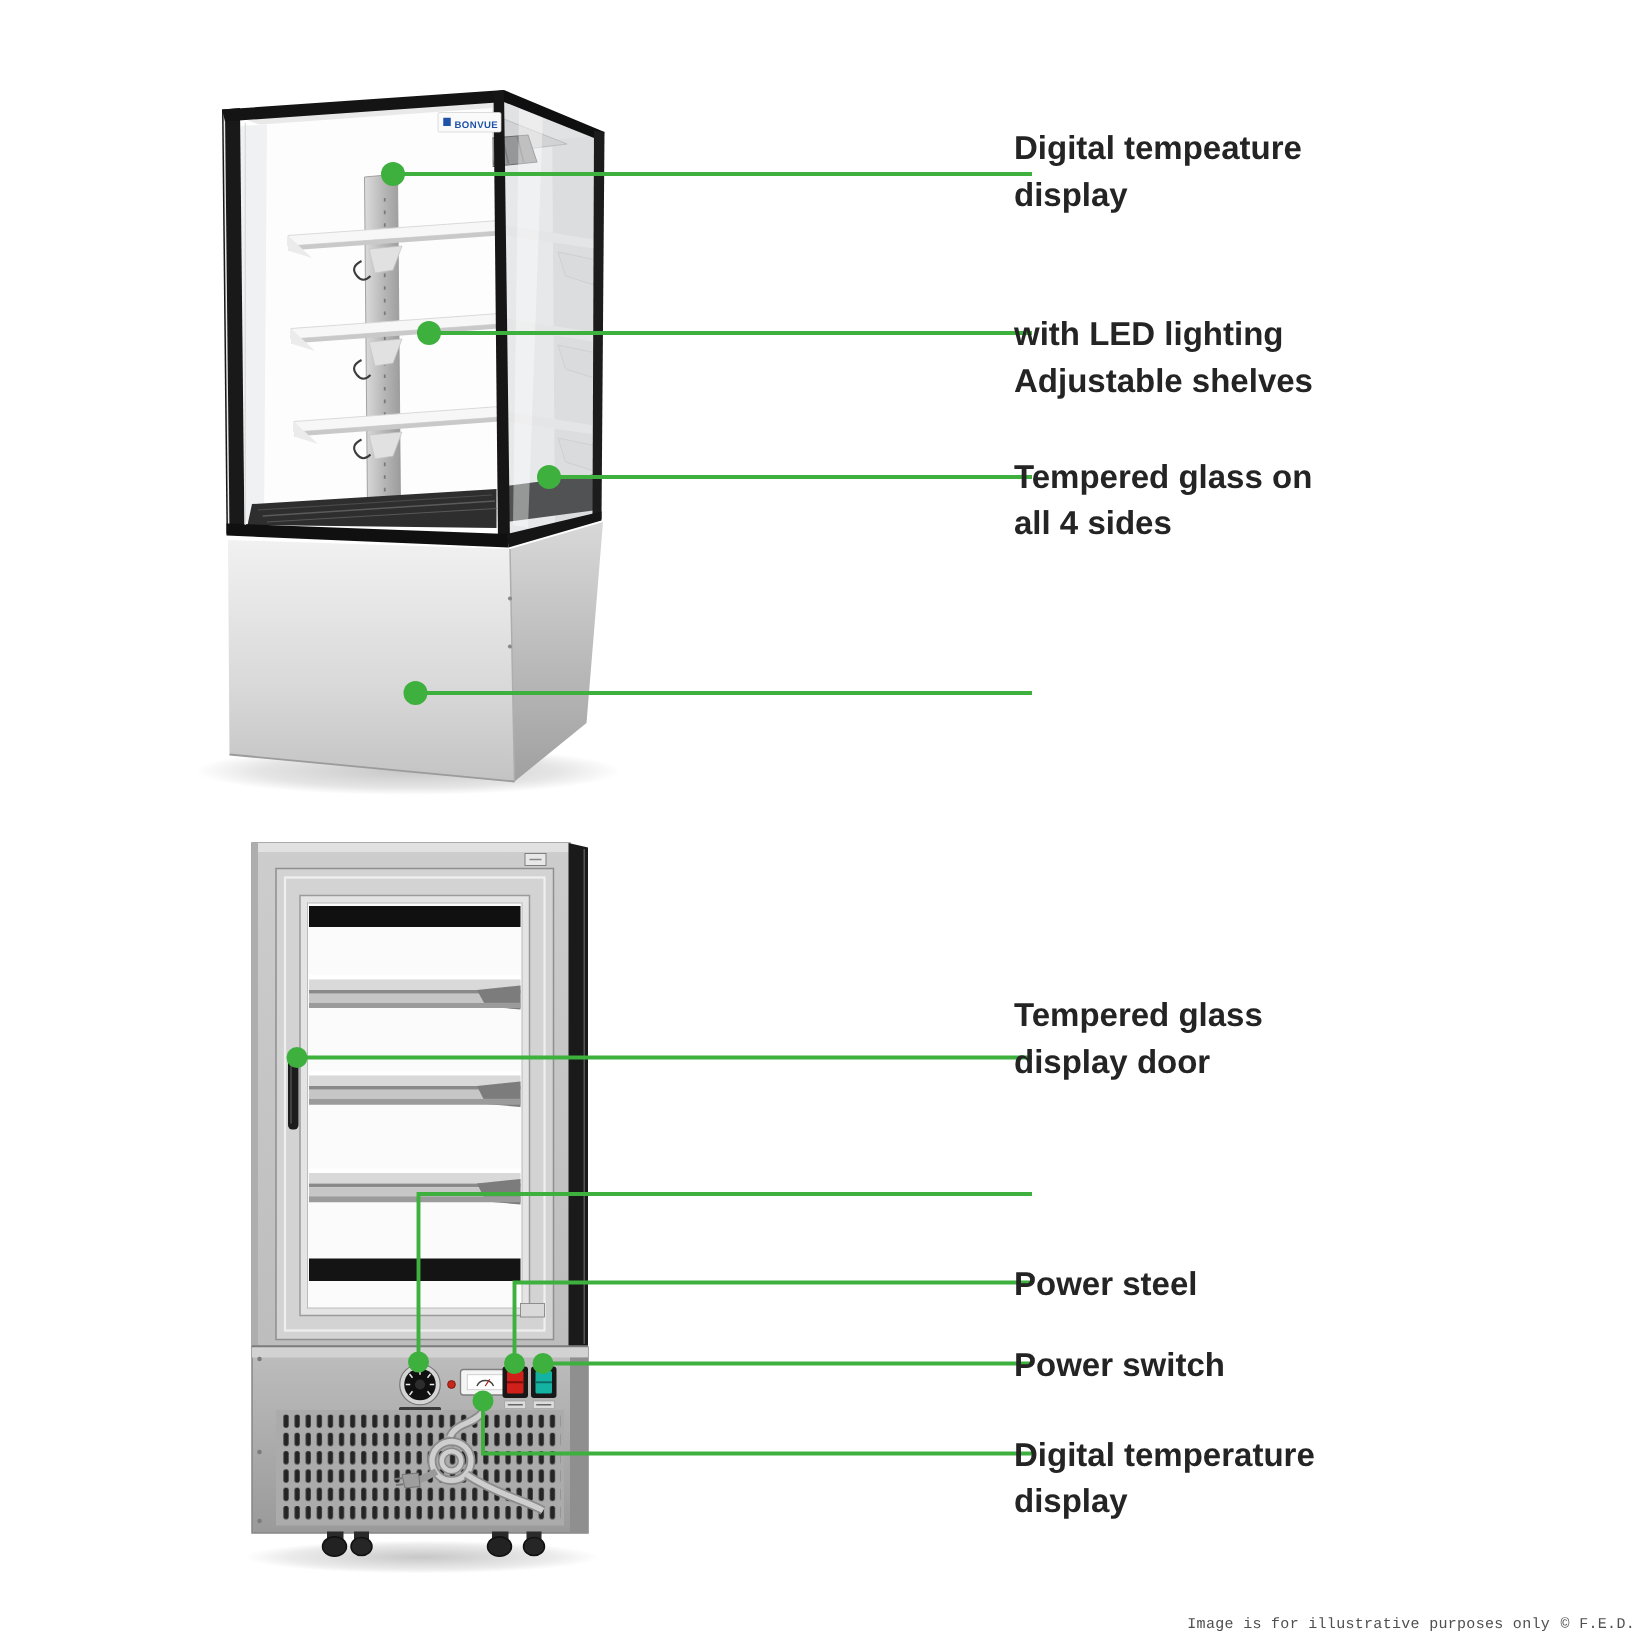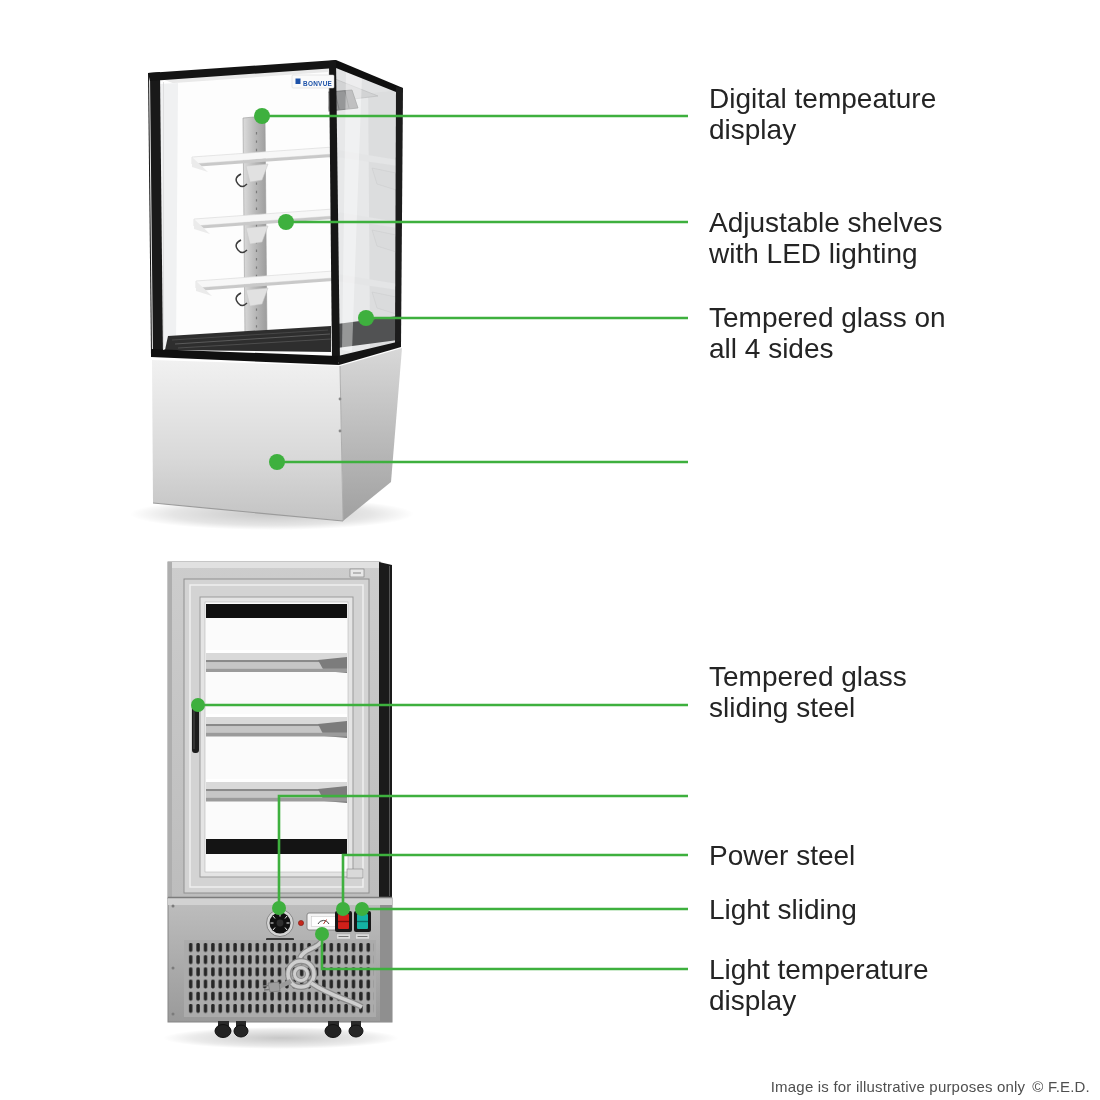--- a/index.html
+++ b/index.html
@@ -11,27 +11,27 @@
   *{margin:0;padding:0;box-sizing:border-box}
   html,body{width:1100px;height:1100px;background:#ffffff;overflow:hidden;}
   .canvas{position:relative;width:1100px;height:1100px;background:#fff;
           font-family:"Liberation Sans", sans-serif;}
   .art{position:absolute;}
   #front-art{left:130px;top:50px;width:290px;height:490px;}
   #back-art{left:160px;top:555px;width:245px;height:495px;}
   #callout-overlay{left:0;top:0;width:1100px;height:1100px;pointer-events:none;}
   .green-line{stroke:var(--accent-green);stroke-width:2.6;fill:none;}
   .green-dot{fill:var(--accent-green);}
-  .ann{position:absolute;left:709px;color:var(--label-color);
-       font-weight:400;font-size:28px;line-height:31px;white-space:nowrap;}
+  .ann{position:absolute;left:676px;color:var(--label-color);
+       font-weight:700;font-size:22px;line-height:31px;white-space:nowrap;}
   .ann span{display:block;}
   .a1{top:83px}.a2{top:207px}.a3{top:302px}.a4{top:447px}
   .a5{top:661px}.a6{top:750px}.a7{top:840px}.a8{top:894px}.a9{top:954px}
-  .footer{position:absolute;right:10px;top:1078px;font-size:15px;
-          color:var(--footer-color);letter-spacing:.2px;}
+  .footer{position:absolute;right:10px;top:1078px;font-size:10px;
+          color:var(--footer-color);letter-spacing:.2px;font-family:Liberation Mono, monospace;}
   .footer .copy{margin-left:7px;}
 </style>
 </head>
 <body>
 
 <div class="canvas">
 
   <svg id="front-art" class="art" viewBox="130 50 290 490">
     <defs>
       <linearGradient id="gBaseF" x1="0" y1="0" x2="0" y2="1">
@@ -354,39 +354,39 @@
       <polyline class="green-line" points="322,938 322,969 688,969"></polyline>
       <circle class="green-dot" cx="322" cy="934" r="7"></circle>
     </g>
   </svg>
 
   <div class="ann a1">
     <span>Digital tempeature</span>
     <span>display</span>
   </div>
   <div class="ann a2">
+    <span>with LED lighting</span>
     <span>Adjustable shelves</span>
-    <span>with LED lighting</span>
   </div>
   <div class="ann a3">
     <span>Tempered glass on</span>
     <span>all 4 sides</span>
   </div>
   <div class="ann a5">
     <span>Tempered glass</span>
-    <span>sliding steel</span>
+    <span>display door</span>
   </div>
   <div class="ann a7">
     <span>Power steel</span>
   </div>
   <div class="ann a8">
-    <span>Light sliding</span>
+    <span>Power switch</span>
   </div>
   <div class="ann a9">
-    <span>Light temperature</span>
+    <span>Digital temperature</span>
     <span>display</span>
   </div>
 
   <div class="footer">
     <span>Image is for illustrative purposes only</span><span class="copy">© F.E.D.</span>
   </div>
 
 </div>
 
 </body></html>

